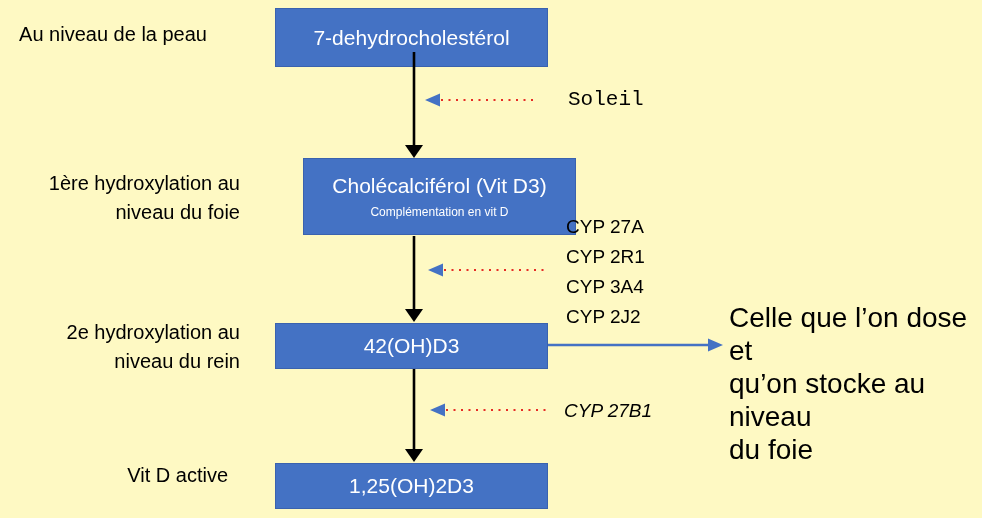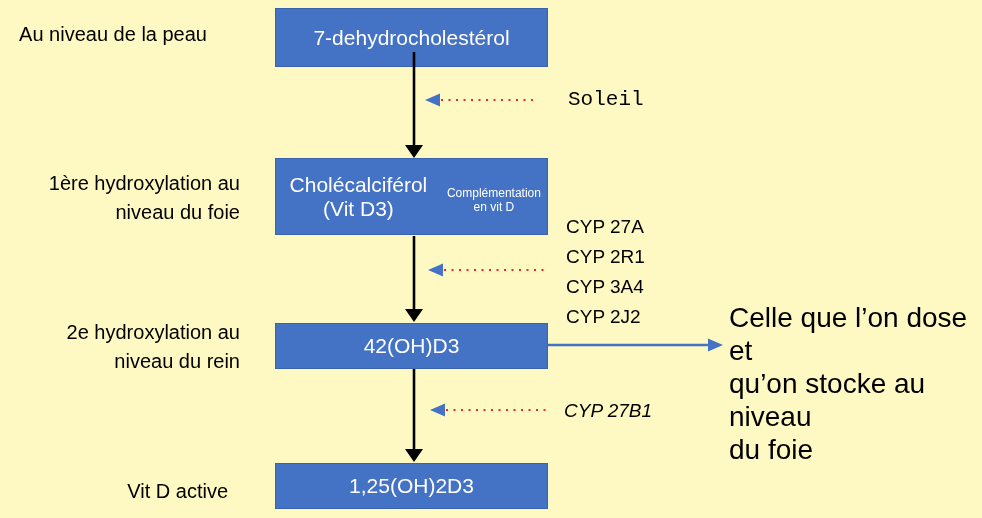--- a/index.html
+++ b/index.html
@@ -31,21 +31,21 @@
     background: var(--box-fill);
     border: 1.5px solid var(--box-border);
     color: var(--box-text);
     display: flex;
     align-items: center;
     justify-content: center;
     text-align: center;
   }
   .node .main-label { font-size: 21px; }
   .node .sub-label  { font-size: 12px; margin-top: 7px; }
-  .node.two-line { flex-direction: row; }
+  .node.two-line { flex-direction: column; margin-left: 28px; }
   .stage-label {
     position: absolute;
     text-align: right;
     font-size: 20px;
     line-height: 29px;
     white-space: nowrap;
     color: var(--text);
   }
   .annot {
     position: absolute;
@@ -77,21 +77,21 @@
     <div>Au niveau de la peau</div>
   </div>
   <div class="stage-label" style="right:742px; top:169px;">
     <div>1ère hydroxylation au</div>
     <div>niveau du foie</div>
   </div>
   <div class="stage-label" style="right:742px; top:318px;">
     <div>2e hydroxylation au</div>
     <div>niveau du rein</div>
   </div>
-  <div class="stage-label" style="right:754px; top:477px;">
+  <div class="stage-label" style="right:754px; top:461px;">
     <div>Vit D active</div>
   </div>
 
   <div class="node" style="top:8px; height:59px;">
     <span class="main-label">7-dehydrocholestérol</span>
   </div>
   <div class="node two-line" style="top:158px; height:77px;">
     <span class="main-label">Cholécalciférol (Vit D3)</span>
     <span class="sub-label">Complémentation en vit D</span>
   </div>

